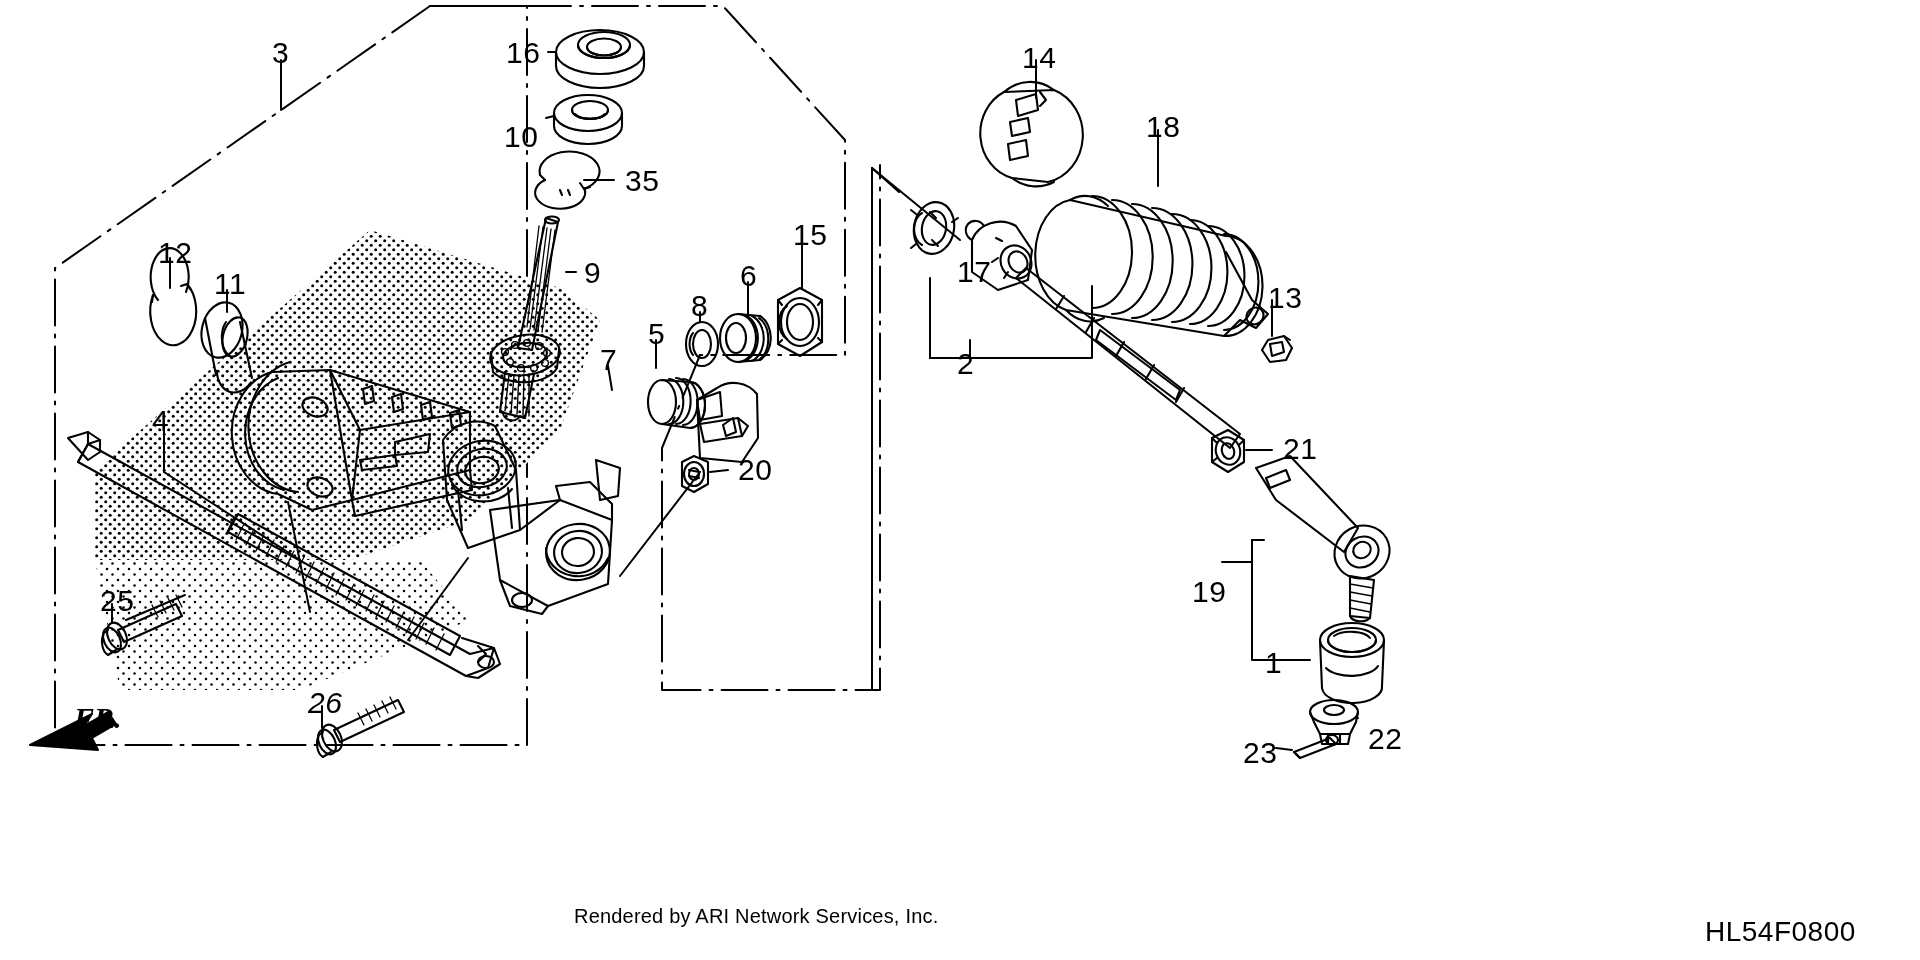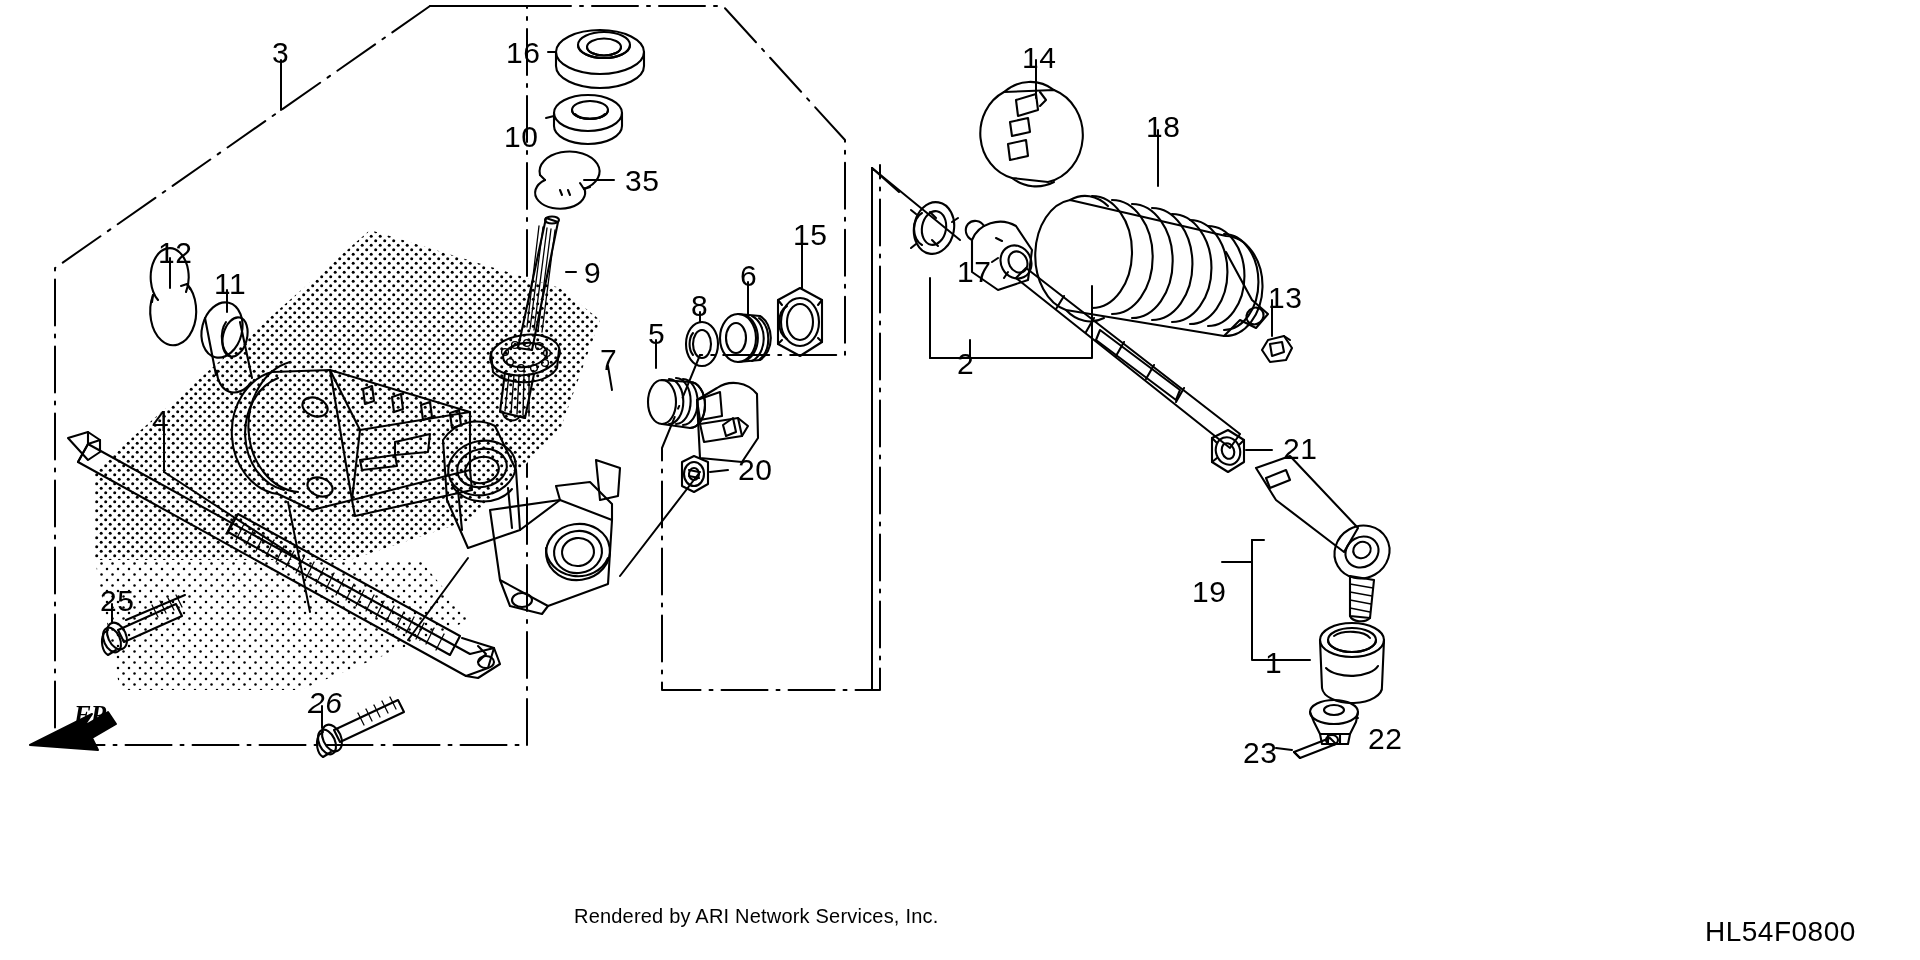--- a/index.html
+++ b/index.html
@@ -55,21 +55,21 @@
     letter-spacing:0.5px;
     white-space:nowrap;
     color:#000;
   }
   
   #fr-label{
     position:absolute;
     left:74px;
     top:701px;
     font-family:"Liberation Serif", serif;
-    font-size:25px;
+    font-size:30px;
     font-weight:bold;
     font-style:italic;
     color:#000;
     white-space:nowrap;
   }
 </style>
 </head>
 <body>
 
 <div id="sheet">

